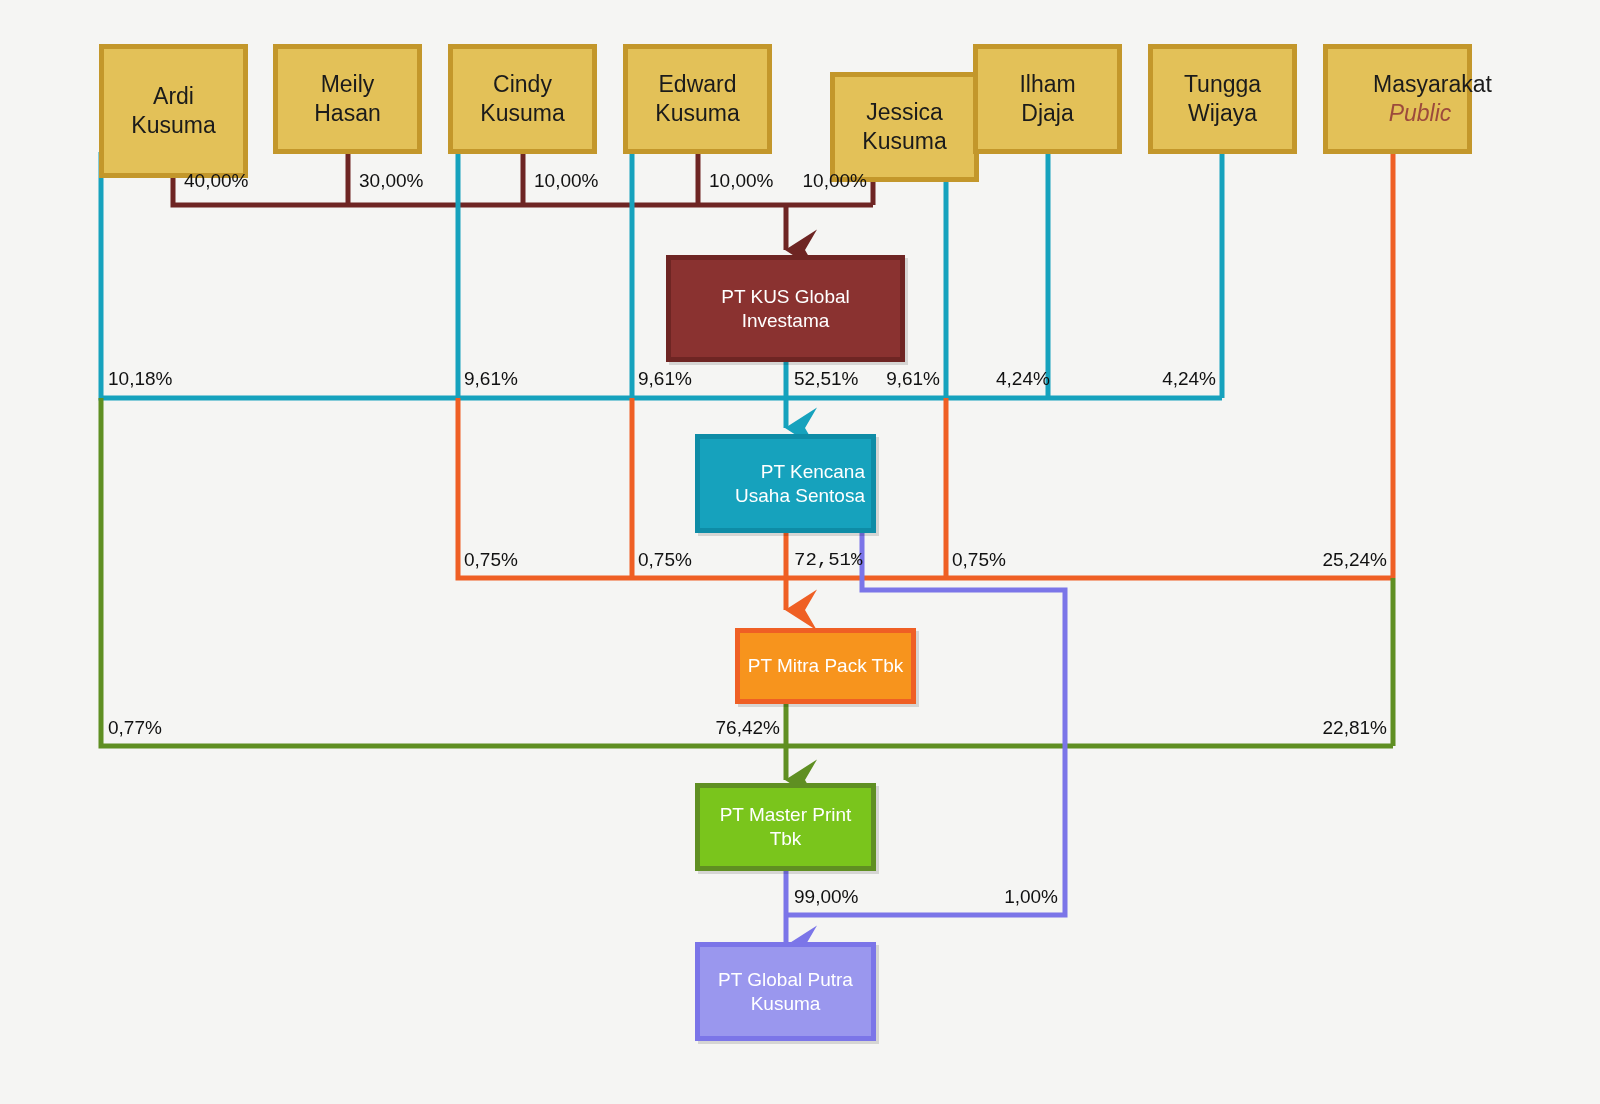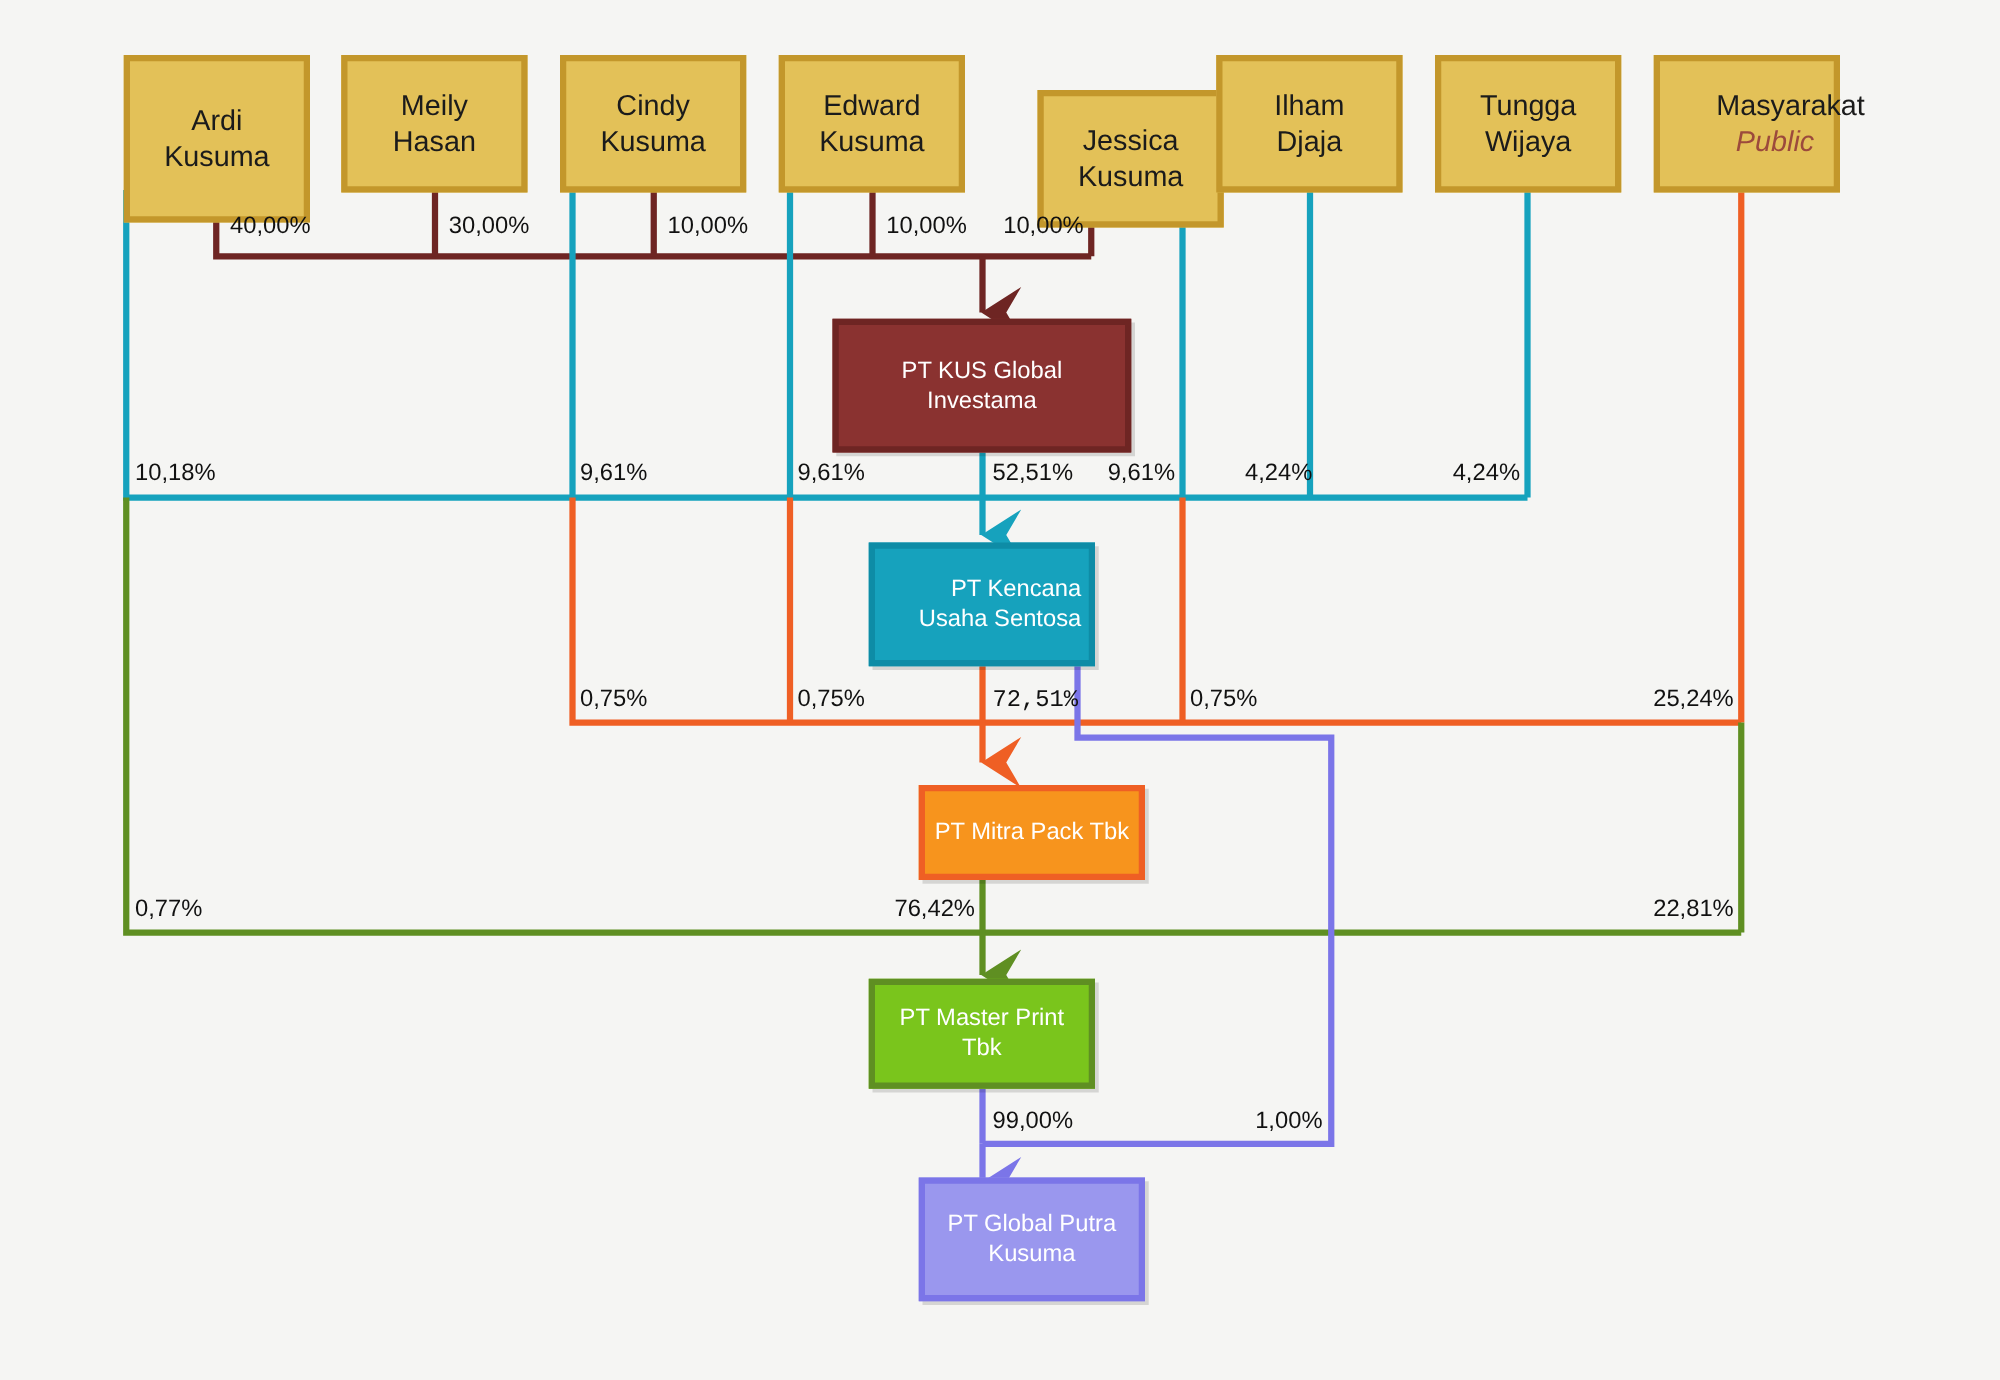--- a/index.html
+++ b/index.html
@@ -168,21 +168,21 @@
   </div>
 
   <div class="node node-company" style="left:695px; top:628px; width:181px; height:76px; background:#f7941d; border:5px solid #ef5f24;margin-left:40px;">
     <span class="node-label"><span>PT Mitra Pack Tbk</span></span>
   </div>
 
   <div class="node node-company" style="left:695px; top:783px; width:181px; height:88px; background:#7ac51c; border:5px solid #5f8f22;">
     <span class="node-label"><span>PT Master Print Tbk</span></span>
   </div>
 
-  <div class="node node-company" style="left:695px; top:942px; width:181px; height:99px; background:#9a97ee; border:5px solid #7b75e8;margin-left:40px;">
+  <div class="node node-company" style="left:695px; top:942px; width:181px; height:99px; background:#9a97ee; border:5px solid #7b75e8;">
     <span class="node-label"><span>PT Global Putra</span><br><span>Kusuma</span></span>
   </div>
 
   <div class="pct" style="left:184px; top:170px;">40,00%</div>
   <div class="pct" style="left:359px; top:170px;">30,00%</div>
   <div class="pct" style="left:534px; top:170px;">10,00%</div>
   <div class="pct" style="left:709px; top:170px;">10,00%</div>
   <div class="pct right" style="left:736px; top:170px; width:131px;">10,00%</div>
 
   <div class="pct" style="left:108px; top:368px;">10,18%</div>

